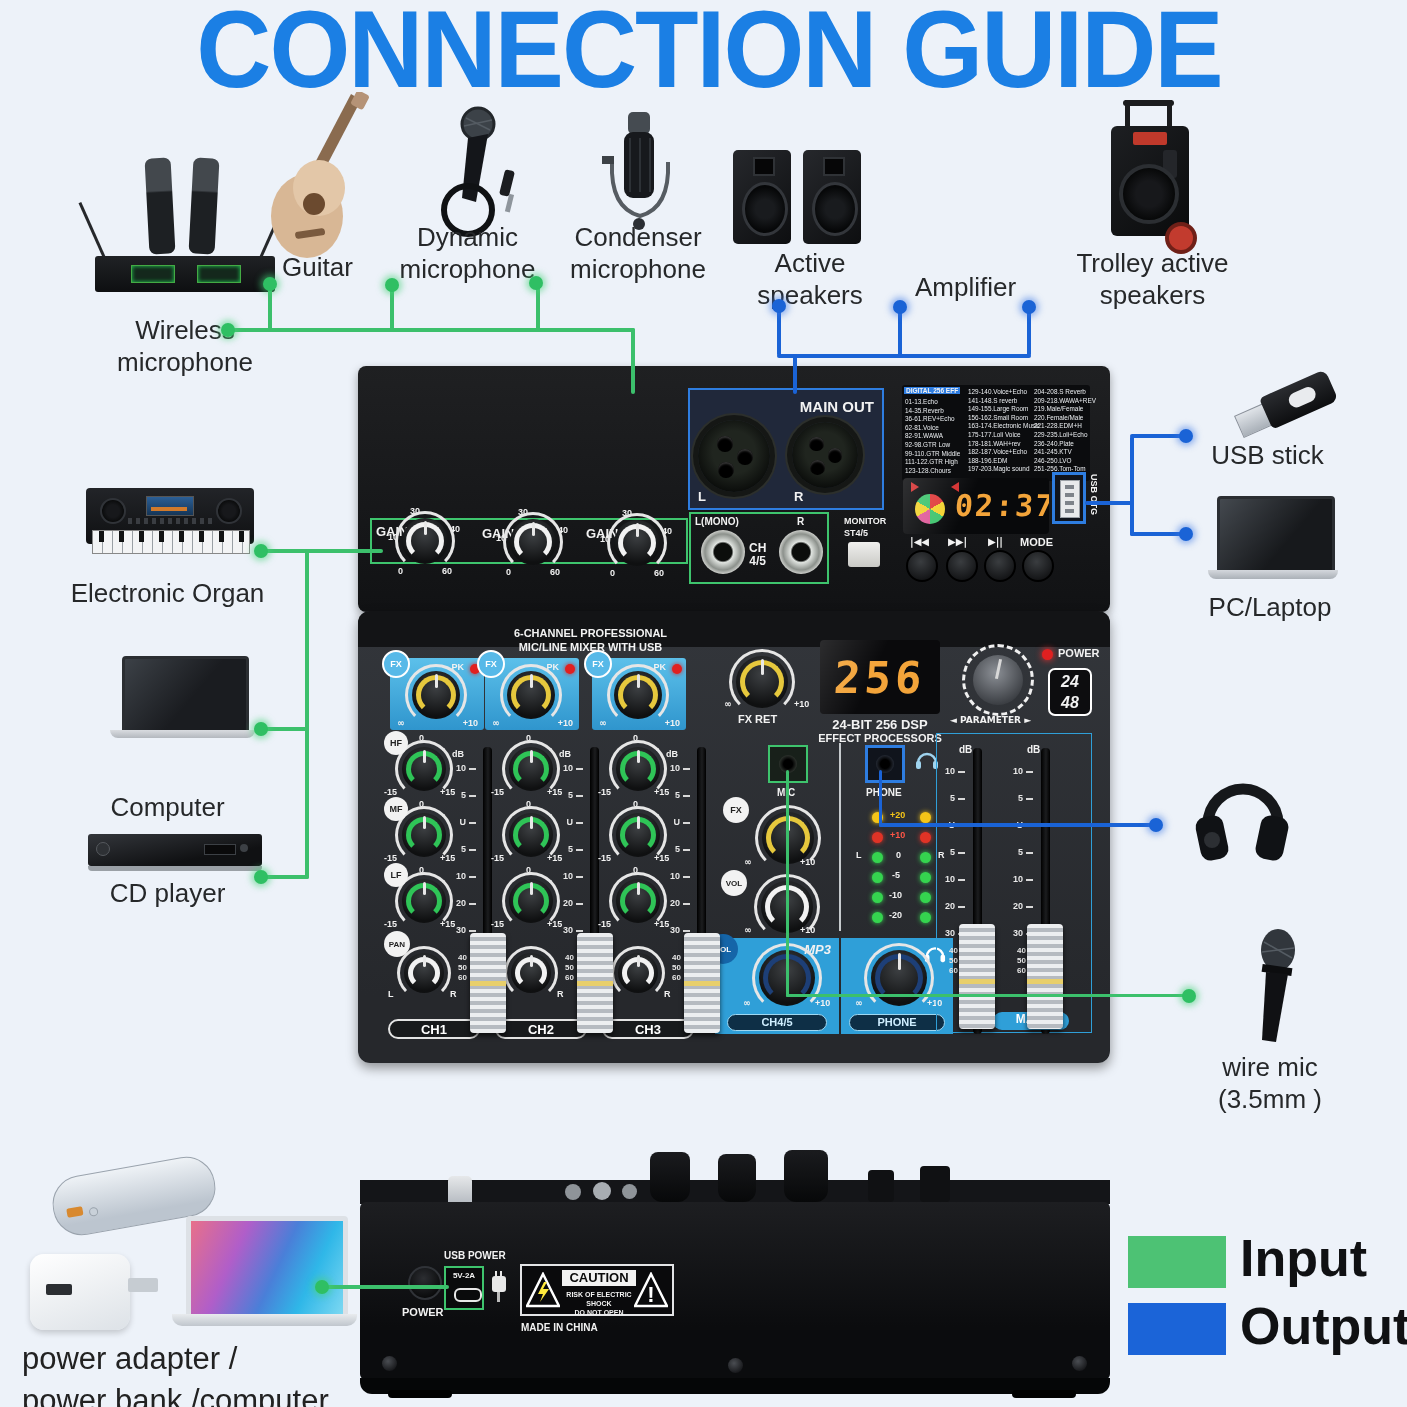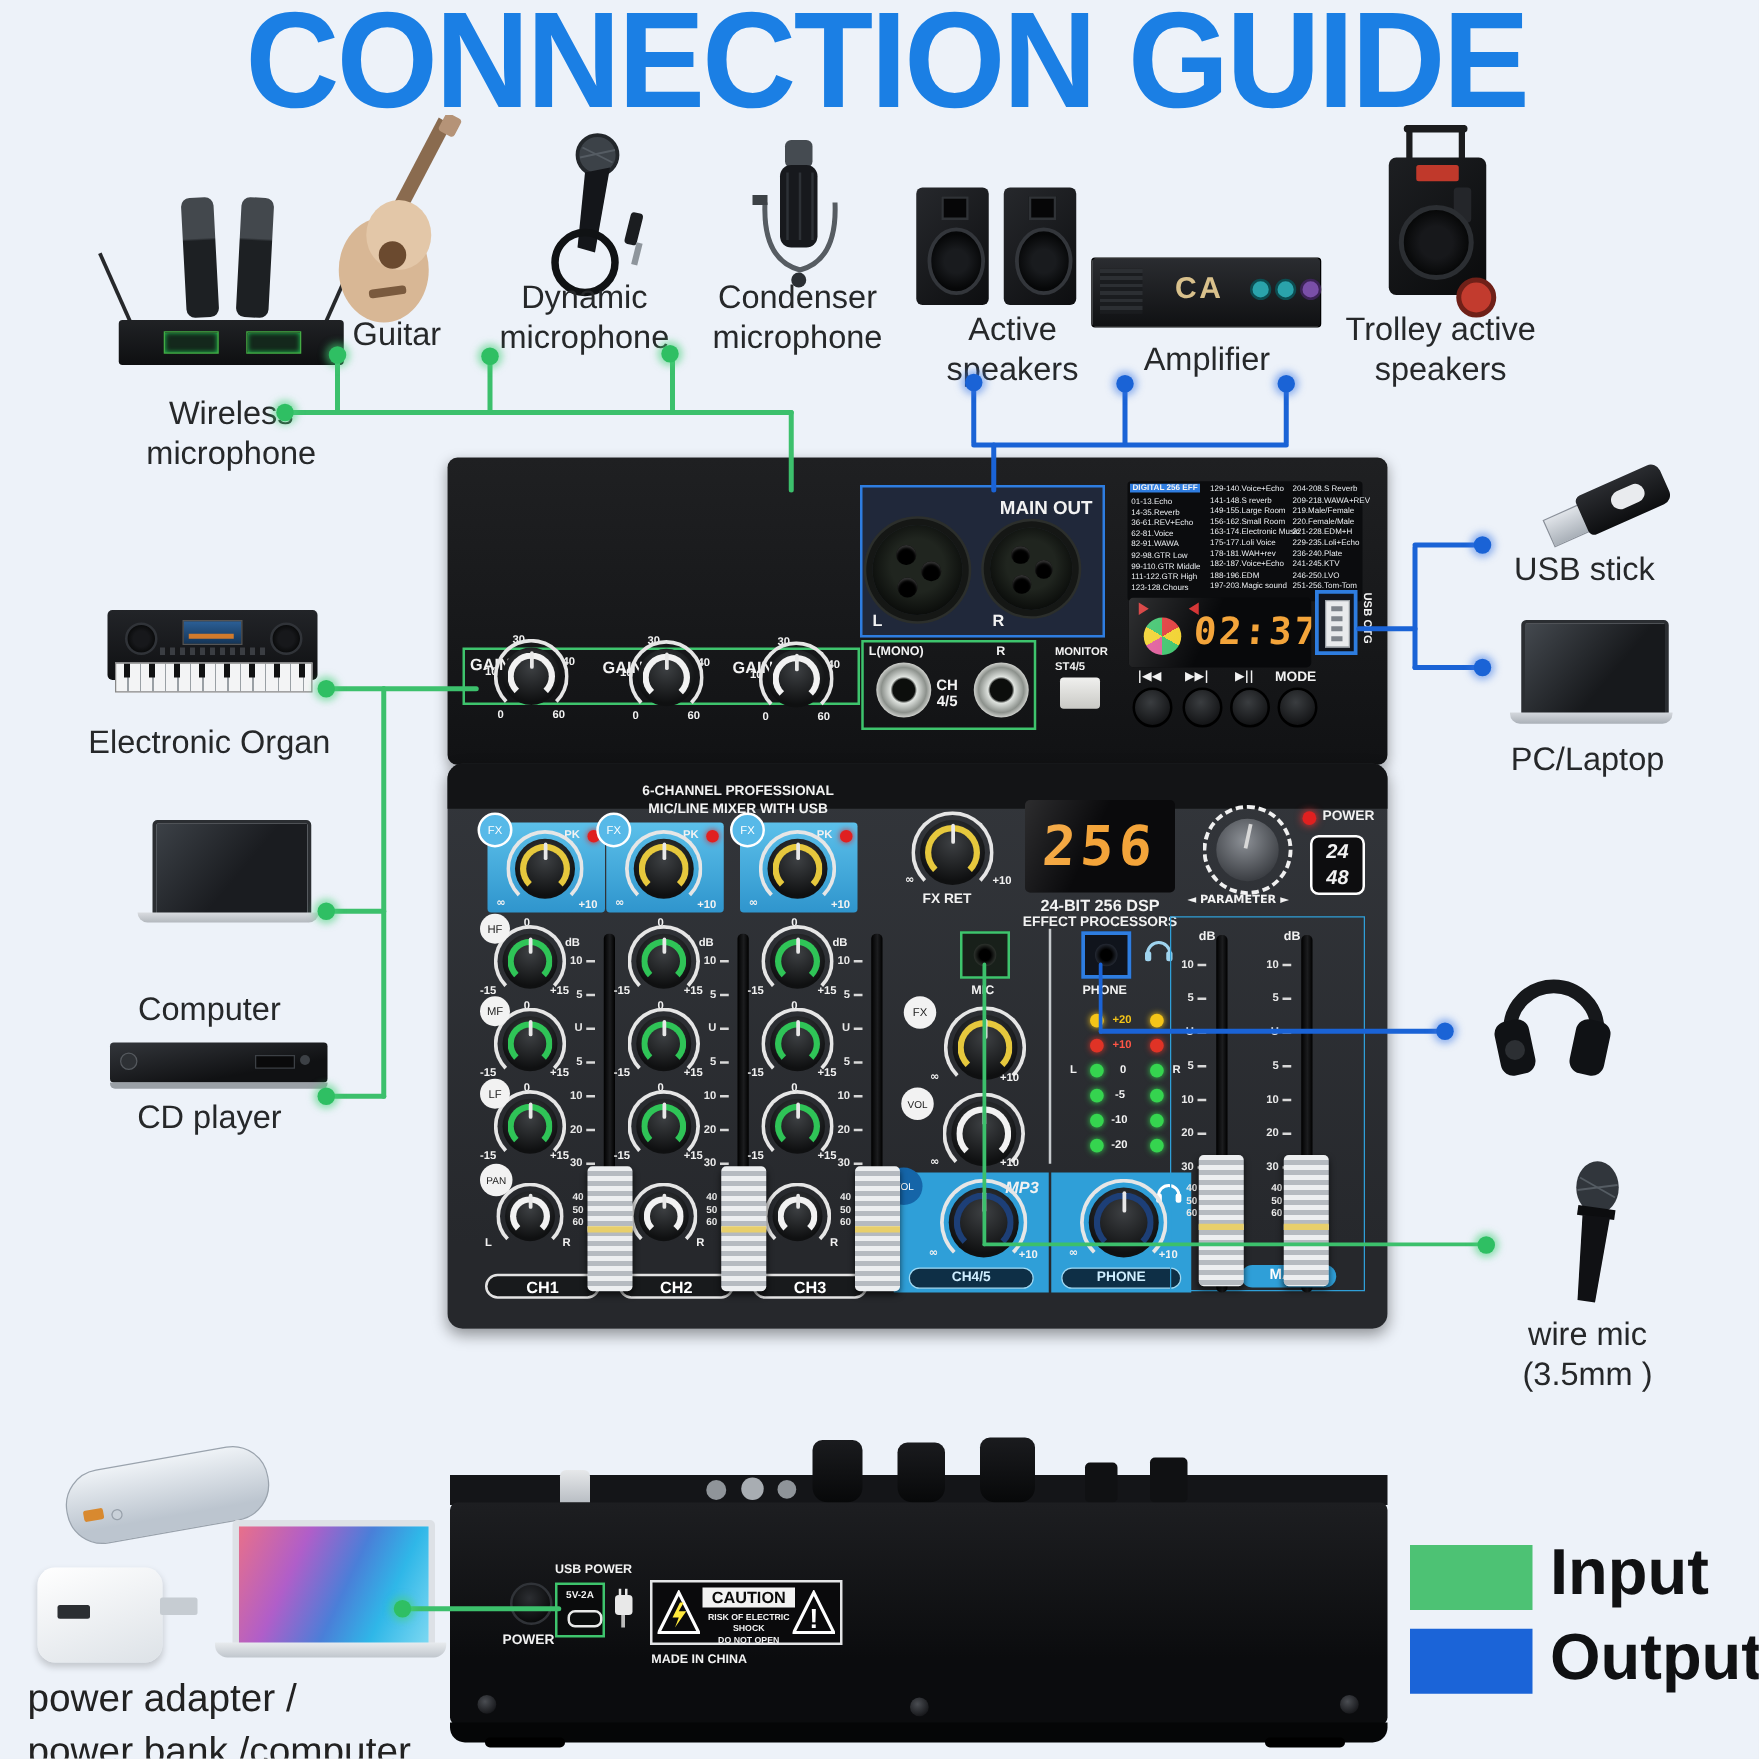--- a/index.html
+++ b/index.html
@@ -41,21 +41,21 @@
   .fticks{position:absolute;display:flex;flex-direction:column;justify-content:space-between;
     align-items:flex-end;color:#e8e8e8;font-size:9px;font-weight:bold;}
   .fticks div::after{content:"";display:inline-block;width:7px;height:2px;background:#d8d8d8;margin-left:3px;vertical-align:middle;}
   .lowticks{position:absolute;display:flex;flex-direction:column;gap:1px;color:#e8e8e8;font-size:8px;font-weight:bold;z-index:2;}
   .led{width:11px;height:11px;border-radius:50%;}
   .eff{position:absolute;font-size:6.4px;line-height:8.6px;color:#eceff2;}
   .eff div{white-space:nowrap;}
   .glyph{font-family:"DejaVu Sans",sans-serif;}
   .seg{font-family:"DejaVu Sans Mono",monospace;font-weight:bold;color:#f3a43a;}
   .circlbl{position:absolute;border-radius:50%;background:#f2f2f2;color:#222;
-    font-weight:normal;display:flex;align-items:center;justify-content:center;z-index:2;}
+    font-weight:bold;display:flex;align-items:center;justify-content:center;z-index:2;}
   .xlr{position:absolute;border-radius:50%;background:radial-gradient(circle at 50% 45%,#20251f 40%,#0a0c0a 75%);
     box-shadow:0 0 0 5px #151715,0 0 0 7px #2c2f2c;}
   .xlr i{position:absolute;width:22%;height:22%;border-radius:50%;background:#000;box-shadow:inset 0 2px 2px #333;}
   .jack{position:absolute;border-radius:50%;background:radial-gradient(circle,#0c0e0c 28%,#dfe3df 34%,#8c918c 58%,#caccc8 70%,#6b6e6b 100%);}
   .screw{position:absolute;width:15px;height:15px;border-radius:50%;background:radial-gradient(circle at 40% 35%,#4a4d52,#17181b 75%);}
   .strip{position:absolute;width:104px;height:310px;}
 </style>
 </head>
 <body>
 
@@ -165,27 +165,20 @@
       <div class="abs" style="left:20px;top:7px;width:18px;height:15px;background:#060607;border:2px solid #2f3236;"></div>
       <div class="abs" style="left:9px;top:32px;width:40px;height:48px;border-radius:50%;background:radial-gradient(circle,#191b1e 30%,#060708 70%);border:3px solid #33363b;"></div>
     </div>
     <div class="abs" style="left:70px;top:2px;width:58px;height:94px;background:linear-gradient(135deg,#26282c,#0d0e10);border-radius:5px;">
       <div class="abs" style="left:20px;top:7px;width:18px;height:15px;background:#060607;border:2px solid #2f3236;"></div>
       <div class="abs" style="left:9px;top:32px;width:40px;height:48px;border-radius:50%;background:radial-gradient(circle,#191b1e 30%,#060708 70%);border:3px solid #33363b;"></div>
     </div>
   </div>
   <div class="devlabel" style="left:735px;top:248px;width:150px;">Active speakers</div>
 
-  <div class="abs" style="left:873px;top:206px;width:182px;height:54px;background:linear-gradient(180deg,#2a2c30,#101113);border-radius:3px;border:1px solid #000;">
-    <div class="abs" style="left:6px;top:8px;width:34px;height:36px;background:repeating-linear-gradient(0deg,#1a1c1f 0 3px,#2c2f33 3px 6px);"></div>
-    <div class="wtxt" style="left:66px;top:10px;font-size:24px;color:#d9c18c;letter-spacing:2px;">CA</div>
-    <div class="abs" style="left:126px;top:16px;width:13px;height:13px;border-radius:50%;background:#2aa3ab;border:2px solid #0c4c50;"></div>
-    <div class="abs" style="left:146px;top:16px;width:13px;height:13px;border-radius:50%;background:#2aa3ab;border:2px solid #0c4c50;"></div>
-    <div class="abs" style="left:166px;top:16px;width:13px;height:13px;border-radius:50%;background:#7a4fa8;border:2px solid #3c2356;"></div>
-  </div>
   <div class="devlabel" style="left:893px;top:272px;width:145px;">Amplifier</div>
 
   <div class="abs" style="left:1103px;top:100px;width:95px;height:150px;">
     <div class="abs" style="left:22px;top:0;width:5px;height:30px;background:#1b1c1e;"></div>
     <div class="abs" style="left:64px;top:0;width:5px;height:30px;background:#1b1c1e;"></div>
     <div class="abs" style="left:20px;top:0;width:51px;height:6px;background:#1b1c1e;border-radius:3px;"></div>
     <div class="abs" style="left:8px;top:26px;width:78px;height:110px;background:linear-gradient(135deg,#1d1f22,#0a0b0c);border-radius:6px;">
       <div class="abs" style="left:22px;top:6px;width:34px;height:13px;background:#c0392b;border-radius:2px;"></div>
       <div class="abs" style="left:52px;top:24px;width:14px;height:28px;background:#24262a;border-radius:3px;"></div>
       <div class="abs" style="left:8px;top:38px;width:52px;height:52px;border-radius:50%;background:radial-gradient(circle,#17181b 35%,#050606 75%);border:4px solid #2b2e32;"></div>

